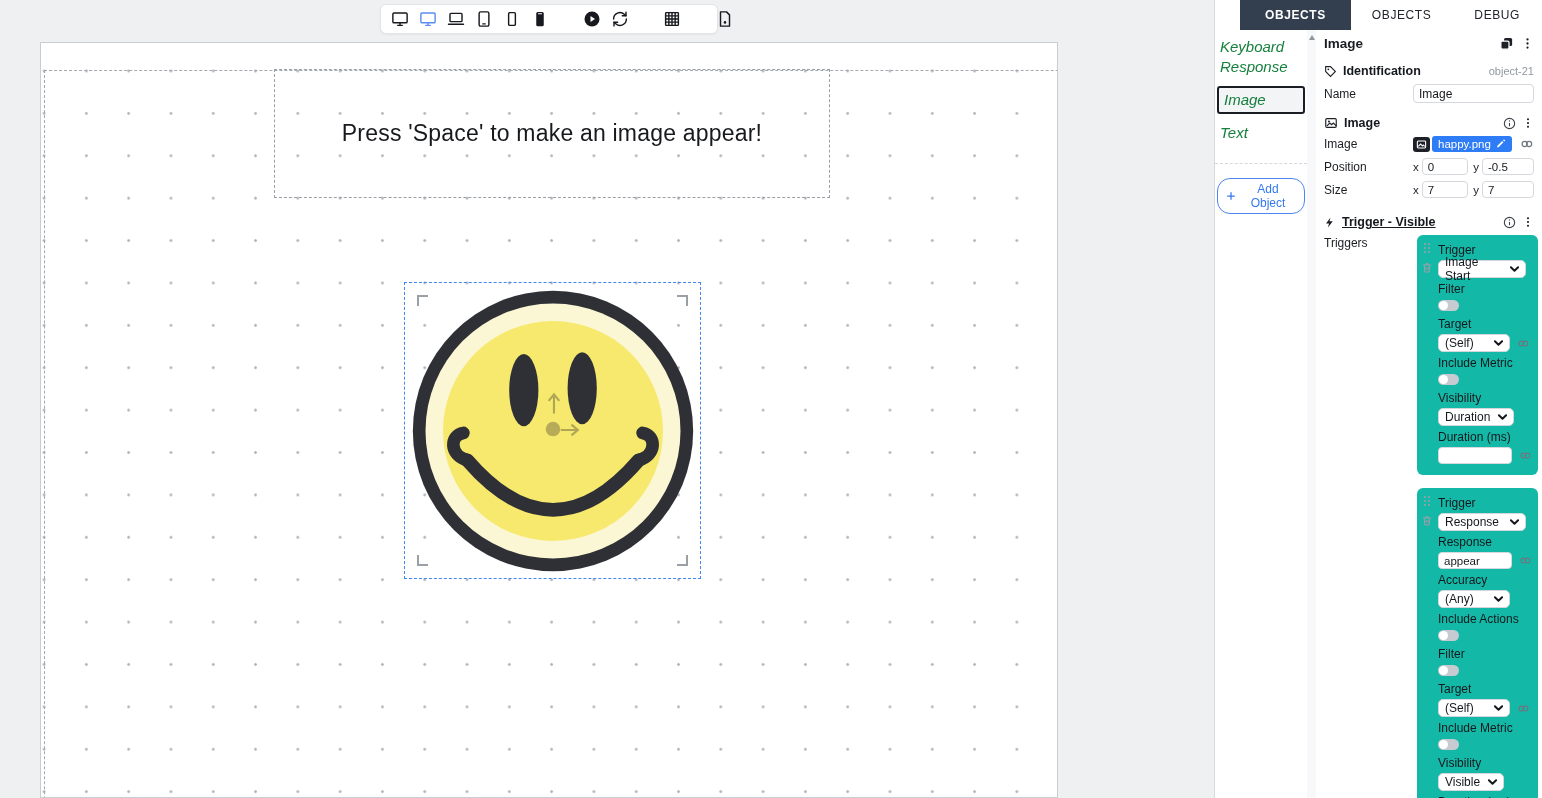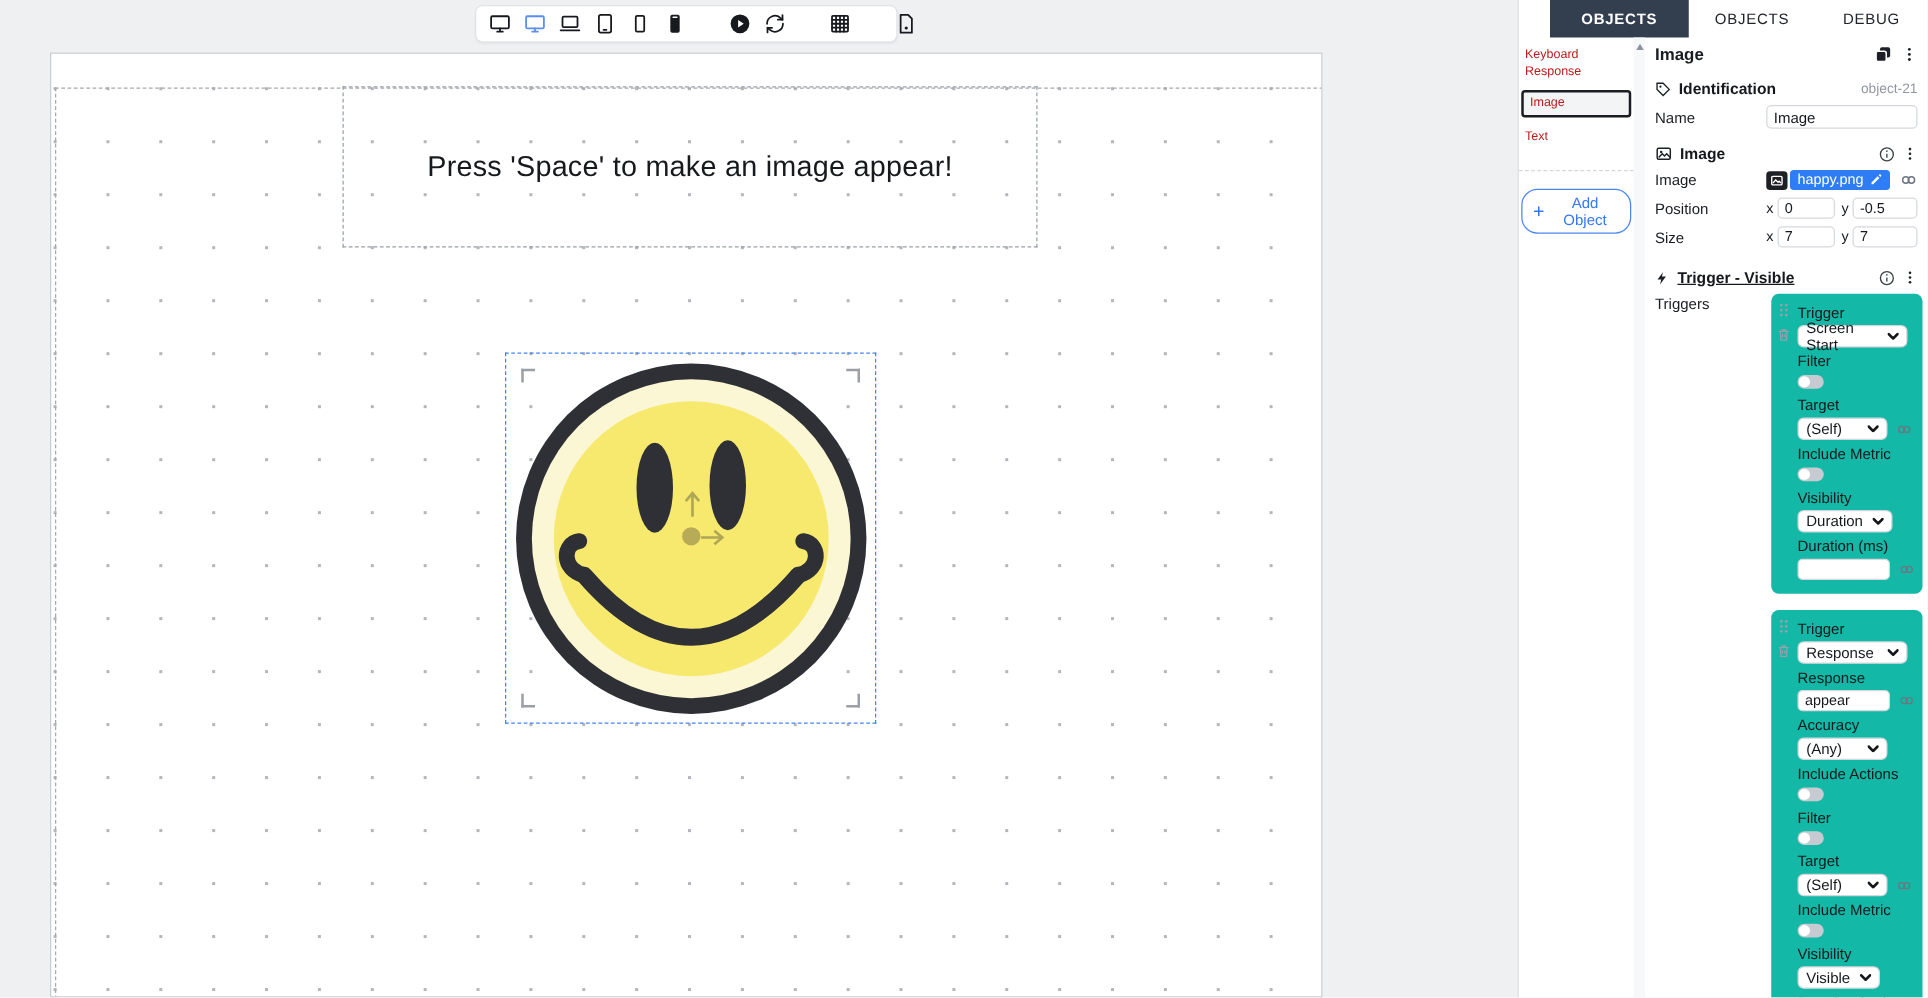--- a/index.html
+++ b/index.html
@@ -40,21 +40,21 @@
   
   .panel { position:absolute; left:1214px; top:0; width:328px; height:798px; background:#fff;
            border-left:1px solid #d8dbde; }
   .tabs { display:flex; height:30px;margin-left:25px; }
   .tab { display:flex; align-items:center; justify-content:center; font-size:12px; letter-spacing:.6px;
          color:#21242a; cursor:pointer; }
   .tab.t0 { width:120px; } .tab.t1 { width:110px; } .tab.t2 { width:97px; }
   .tab.active { background:#333e4f; color:#fff; font-weight:bold; }
 
   .obj-col { position:absolute; left:0; top:30px; width:92px; bottom:0; padding-top:2px; }
-  .obj-item { font-size:10px; line-height:1.35; padding:5px 2px 4px 5px; cursor:pointer; color:#b91c1c; }
+  .obj-item { font-size:15px; line-height:1.35; padding:5px 2px 4px 5px; cursor:pointer; color:#15803d;font-style:italic; }
   .obj-item.selected { border:2px solid #1a1d23; border-radius:3px; background:#f3f4f5;
                        padding:2px 5px; margin:4px 2px 4px 2px; }
   .obj-divider { border:0; border-top:1px dashed #d4d7db; margin:16px 0 0 0; }
   .add-object { margin:14px 2px 0 2px; display:inline-flex; align-items:center; gap:4px;
                 border:1px solid #4b86f2; color:#3578f0; background:#fff; border-radius:13px;
                 font-size:12px; padding:3px 8px; cursor:pointer; font-family:inherit; }
   .add-object svg { width:10px; height:10px; }
 
   .scrollstrip { position:absolute; left:92px; top:30px; width:9px; bottom:0; background:#f7f8f9; cursor:pointer; }
   .scroll-up { width:0; height:0; margin:5px auto 0 auto; border-left:3.5px solid transparent;
@@ -351,21 +351,21 @@
                 <svg width="12" height="13" viewBox="0 0 24 24" fill="none" stroke="currentColor" stroke-width="2">
                   <path d="M4 7h16M9.5 7V4.5h5V7"></path>
                   <path d="M6.5 7l1 14h9l1-14"></path>
                   <path d="M10 11v6M14 11v6"></path>
                 </svg>
               </span>
             </div>
             <div class="f-lbl">Trigger</div>
             <div class="ctrl-row">
               <div class="sel" style="width: 88px;">
-                <span>Screen Start</span>
+                <span>Image Start</span>
                 <span style="display:flex">
                   <svg width="9" height="6" viewBox="0 0 10 6" fill="none" stroke="#15181d" stroke-width="2.2" stroke-linecap="round" stroke-linejoin="round">
                     <path d="M1 1l4 4 4-4"></path>
                   </svg>
                 </span>
               </div>
             </div>
             <div class="f-lbl">Filter</div>
             <div class="ctrl-row">
               <div class="toggle">

